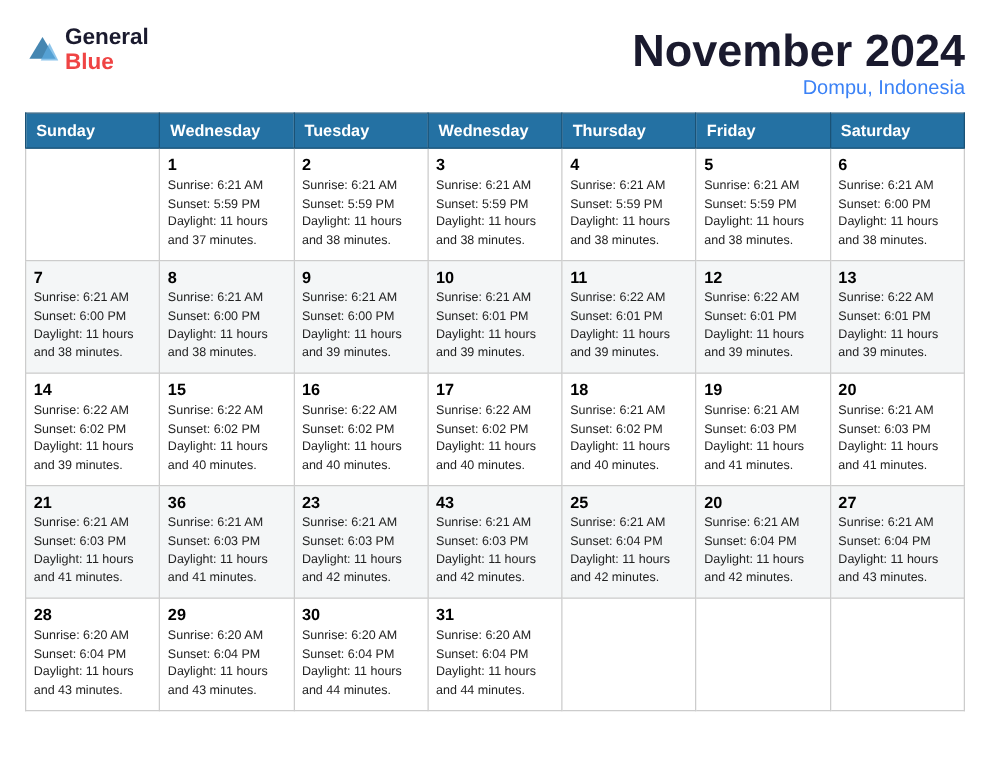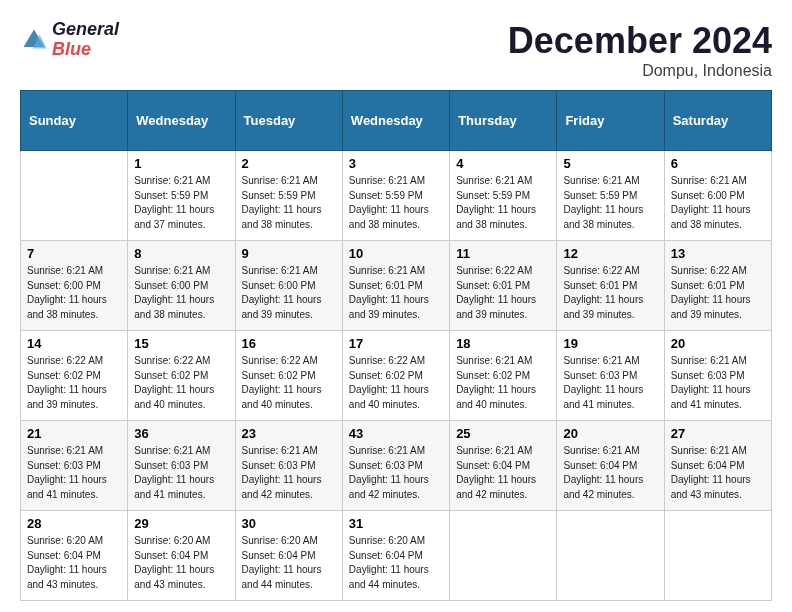--- a/index.html
+++ b/index.html
@@ -19,49 +19,48 @@
     .logo {
       display: flex;
       align-items: center;
       gap: 4px;
     }
     .logo-text {
       font-size: 18px;
       font-weight: bold;
       color: #1a1a2e;
       line-height: 1.1;
-      font-style: italic;
     }
     .logo-icon {
       width: 28px;
       height: 28px;
     }
     .title-section {
       text-align: right;
     }
     .month-title {
       font-size: 36px;
       font-weight: bold;
       color: #1a1a2e;
     }
     .location-title {
       font-size: 16px;
-      color: #404040;
+      color: #3b82f6;
     }
     table {
       width: 100%;
       border-collapse: collapse;
       font-size: 11px;
     }
     thead tr {
       background-color: #2471a3;
       color: white;
     }
     thead th {
-      padding: 22px 8px;
+      padding: 6px 8px;
       text-align: left;
       font-size: 13px;
       font-weight: bold;
       border: 1px solid #1a5276;
     }
     tbody tr {
       vertical-align: top;
     }
     tbody td {
       border: 1px solid #ccc;
@@ -99,21 +98,21 @@
     <svg class="logo-icon" viewBox="0 0 40 40" xmlns="http://www.w3.org/2000/svg">
       <polygon points="20,5 35,30 5,30" fill="#2471a3" opacity="0.85"></polygon>
       <polygon points="28,12 38,32 18,32" fill="#5dade2" opacity="0.7"></polygon>
     </svg>
     <div class="logo-text">
       <div>General</div>
       <div style="color:#ef4444;">Blue</div>
     </div>
   </div>
   <div class="title-section">
-    <div class="month-title">December 2024</div>
+    <div class="month-title">November 2024</div>
     <div class="location-title">Dompu, Indonesia</div>
   </div>
 </div>
 
 <table>
   <thead>
     <tr>
       <th>Sunday</th>
       <th>Wednesday</th>
       <th>Tuesday</th>

